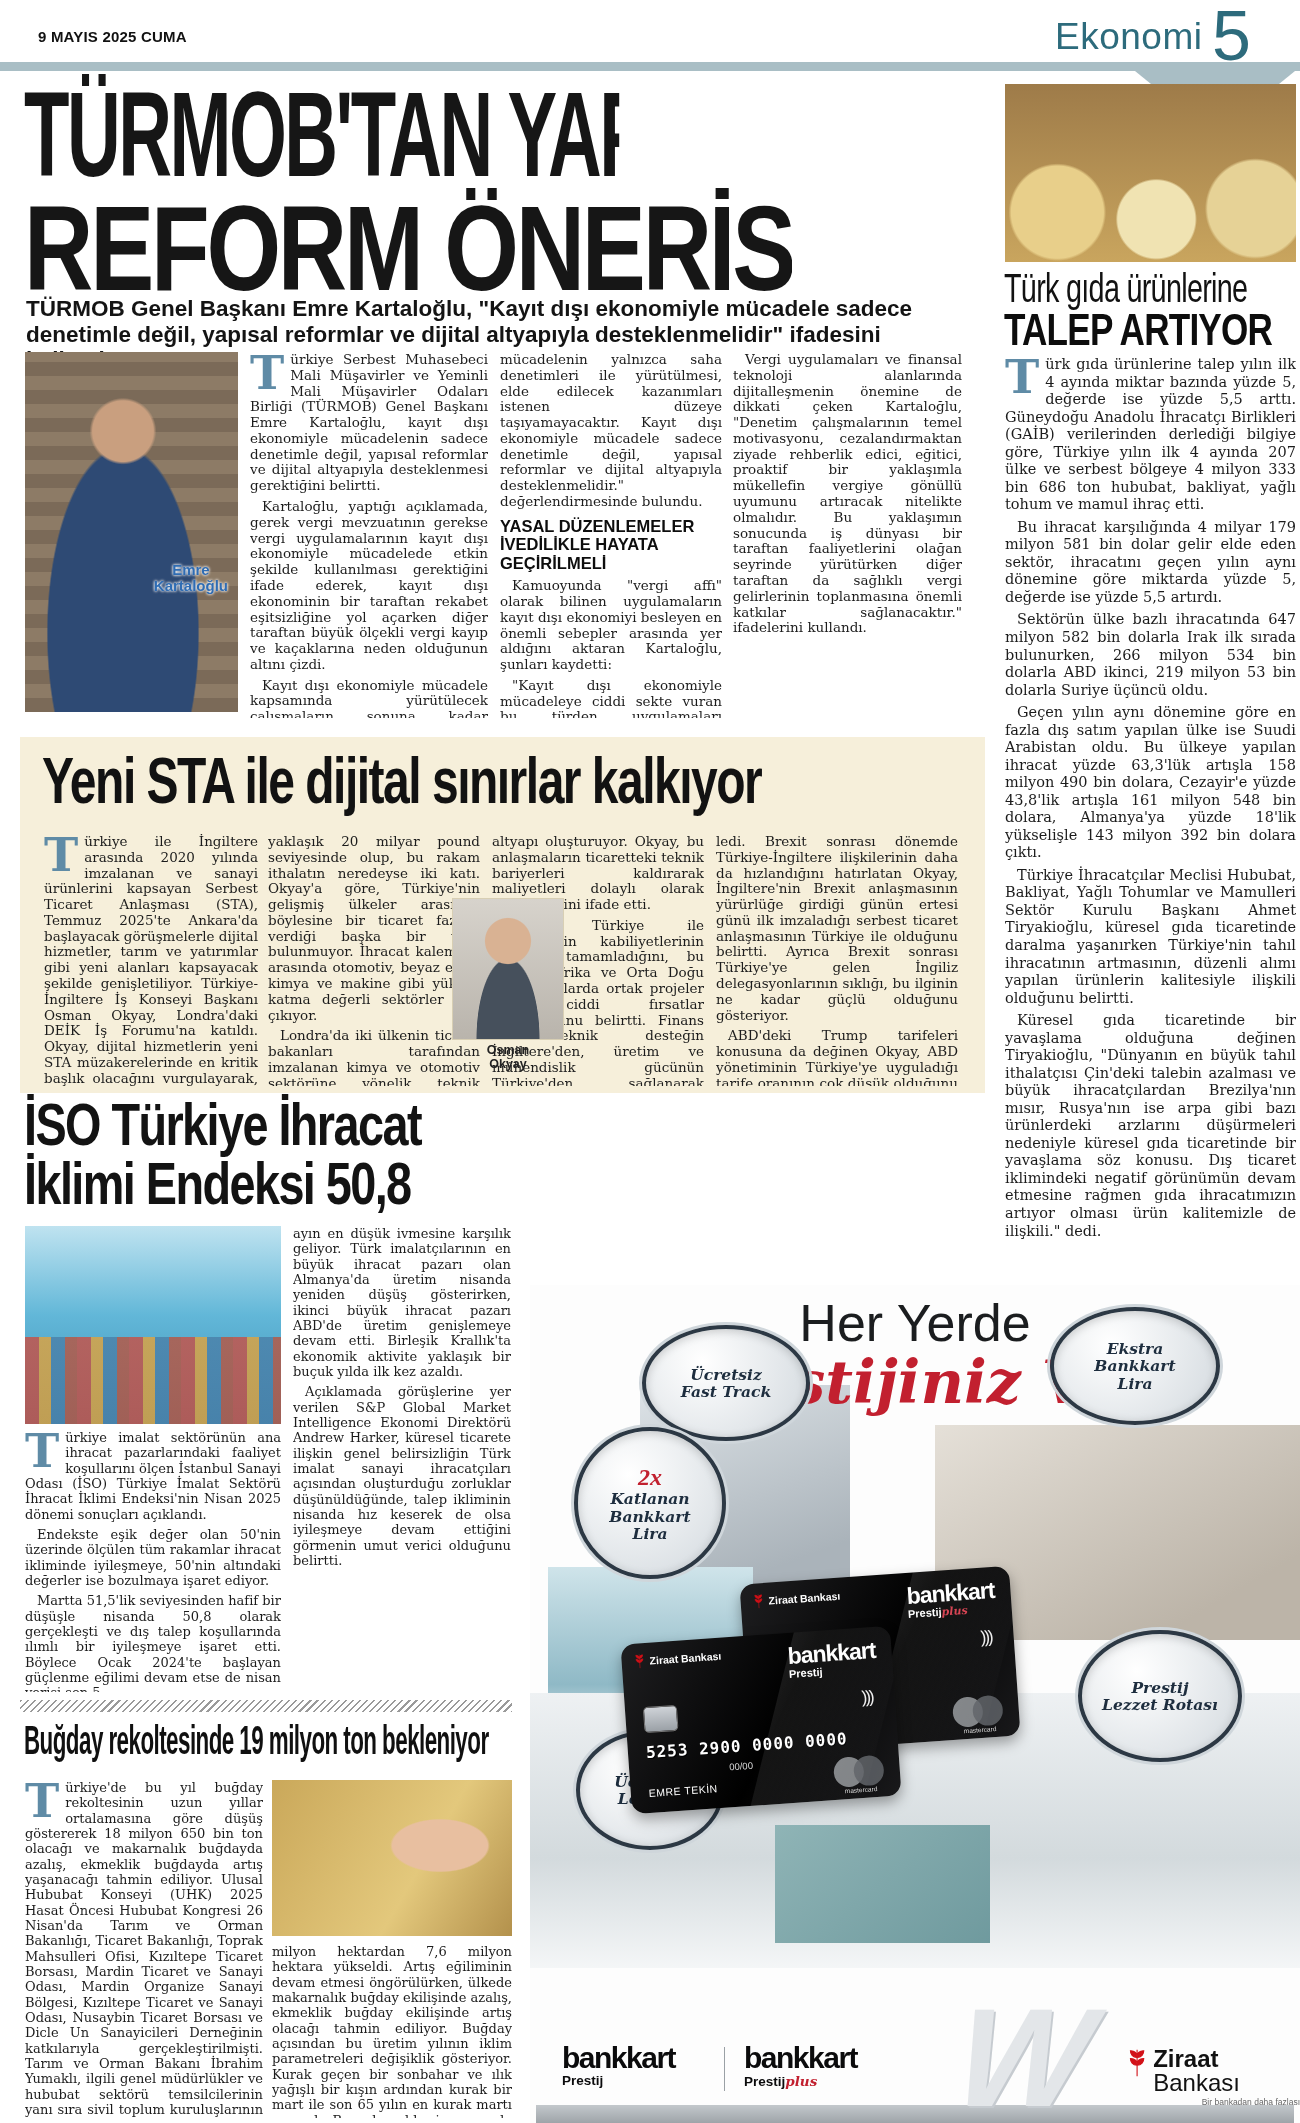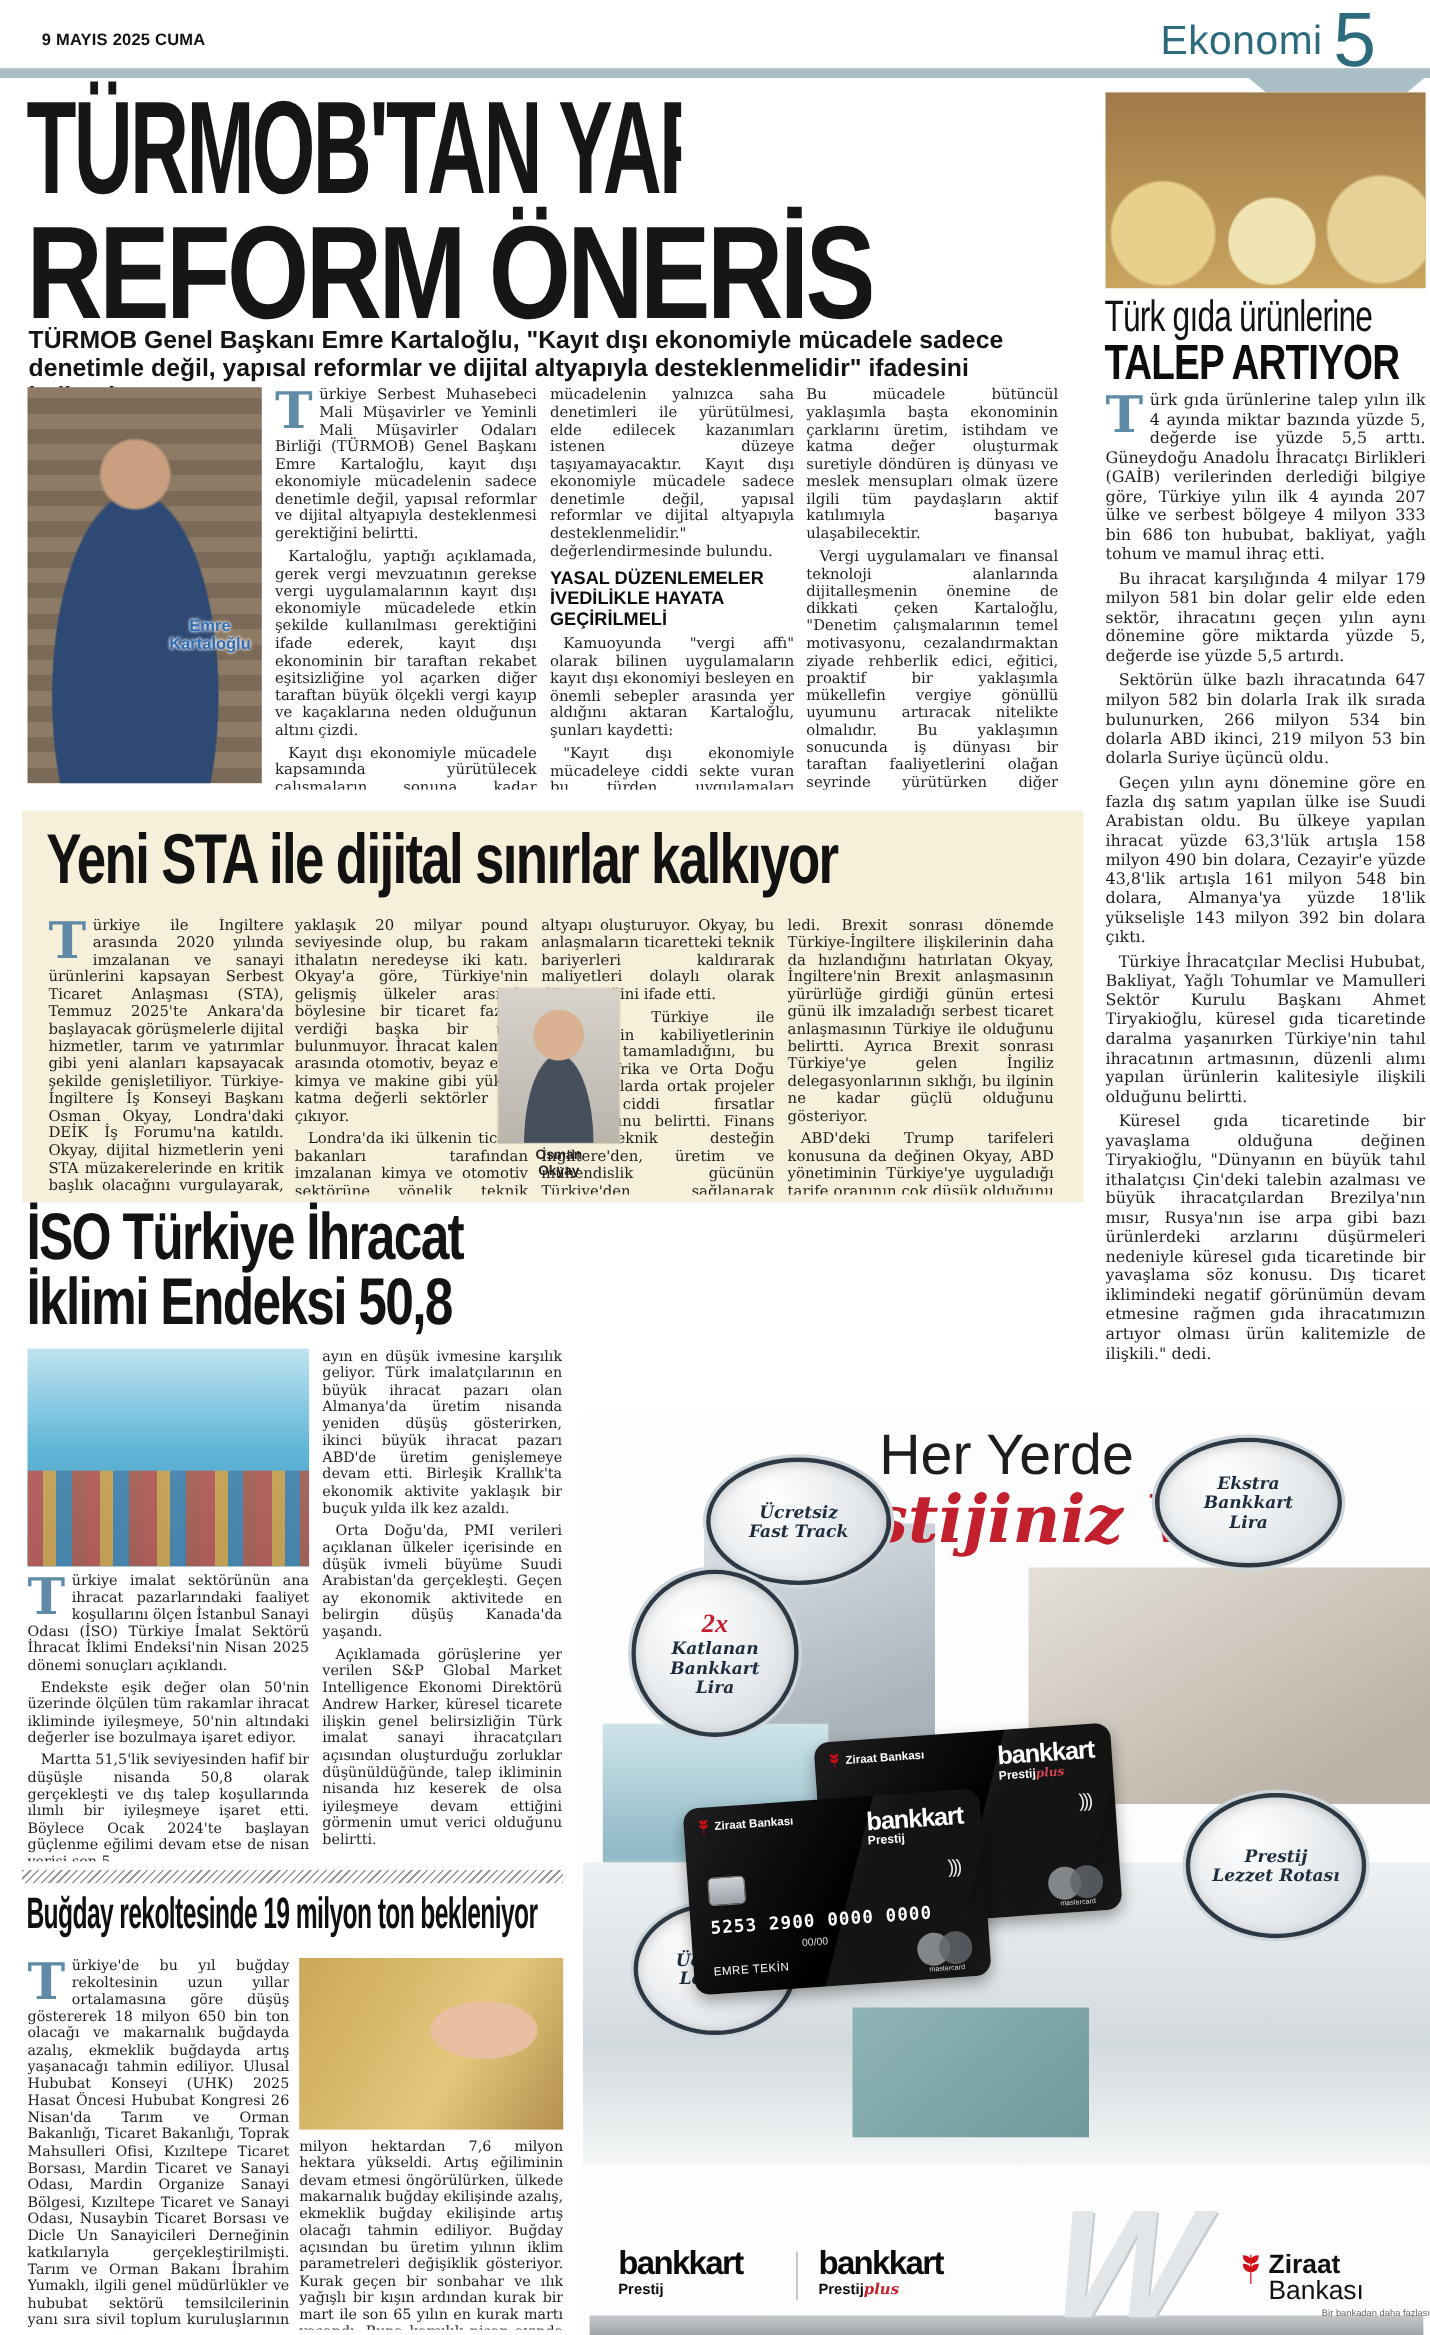--- a/index.html
+++ b/index.html
@@ -203,21 +203,20 @@
       <p class="pind">Kartaloğlu, yaptığı açıklamada, gerek vergi mevzuatının gerekse vergi uygulamalarının kayıt dışı ekonomiyle mücadelede etkin şekilde kullanılması gerektiğini ifade ederek, kayıt dışı ekonominin bir taraftan rekabet eşitsizliğine yol açarken diğer taraftan büyük ölçekli vergi kayıp ve kaçaklarına neden olduğunun altını çizdi.</p>
       <p class="pind">Kayıt dışı ekonomiyle mücadele kapsamında yürütülecek çalışmaların sonuna kadar desteklediklerini bildiren Kartaloğlu, "Ancak söz konusu</p>
     </div>
     <div class="abs col t-col t-c2">
       <p>mücadelenin yalnızca saha denetimleri ile yürütülmesi, elde edilecek kazanımları istenen düzeye taşıyamayacaktır. Kayıt dışı ekonomiyle mücadele sadece denetimle değil, yapısal reformlar ve dijital altyapıyla desteklenmelidir." değerlendirmesinde bulundu.</p>
       <h3 class="crosshead">YASAL DÜZENLEMELER İVEDİLİKLE HAYATA GEÇİRİLMELİ</h3>
       <p class="pind">Kamuoyunda "vergi affı" olarak bilinen uygulamaların kayıt dışı ekonomiyi besleyen en önemli sebepler arasında yer aldığını aktaran Kartaloğlu, şunları kaydetti:</p>
       <p class="pind">"Kayıt dışı ekonomiyle mücadeleye ciddi sekte vuran bu türden uygulamaları engelleyecek yasal düzenlemeler ivedilikle hayata geçirilmelidir.</p>
     </div>
     <div class="abs col t-col t-c3">
-      <p>Bu mücadele bütüncül yaklaşımla başta ekonominin çarklarını üretim, istihdam ve katma değer oluşturmak suretiyle döndüren iş dünyası ve meslek mensupları olmak üzere ilgili tüm paydaşların aktif katılımıyla başarıya ulaşabilecektir.</p>
       <p class="pind">Vergi uygulamaları ve finansal teknoloji alanlarında dijitalleşmenin önemine de dikkati çeken Kartaloğlu, "Denetim çalışmalarının temel motivasyonu, cezalandırmaktan ziyade rehberlik edici, eğitici, proaktif bir yaklaşımla mükellefin vergiye gönüllü uyumunu artıracak nitelikte olmalıdır. Bu yaklaşımın sonucunda iş dünyası bir taraftan faaliyetlerini olağan seyrinde yürütürken diğer taraftan da sağlıklı vergi gelirlerinin toplanmasına önemli katkılar sağlanacaktır." ifadelerini kullandı.</p>
     </div>
   </div>
 
   <div>
     <div class="abs g-photo"></div>
     <div class="abs g-h1">Türk gıda ürünlerine</div>
     <div class="abs g-h2">TALEP ARTIYOR</div>
     <div class="abs col g-col">
       <p class="dc">Türk gıda ürünlerine talep yılın ilk 4 ayında miktar bazında yüzde 5, değerde ise yüzde 5,5 arttı. Güneydoğu Anadolu İhracatçı Birlikleri (GAİB) verilerinden derlediği bilgiye göre, Türkiye yılın ilk 4 ayında 207 ülke ve serbest bölgeye 4 milyon 333 bin 686 ton hububat, bakliyat, yağlı tohum ve mamul ihraç etti.</p>
@@ -262,21 +261,20 @@
     <div class="abs iso-photo">
       <div class="containers"></div>
     </div>
     <div class="abs col iso-c1">
       <p class="dc">Türkiye imalat sektörünün ana ihracat pazarlarındaki faaliyet koşullarını ölçen İstanbul Sanayi Odası (İSO) Türkiye İmalat Sektörü İhracat İklimi Endeksi'nin Nisan 2025 dönemi sonuçları açıklandı.</p>
       <p class="pind">Endekste eşik değer olan 50'nin üzerinde ölçülen tüm rakamlar ihracat ikliminde iyileşmeye, 50'nin altındaki değerler ise bozulmaya işaret ediyor.</p>
       <p class="pind">Martta 51,5'lik seviyesinden hafif bir düşüşle nisanda 50,8 olarak gerçekleşti ve dış talep koşullarında ılımlı bir iyileşmeye işaret etti. Böylece Ocak 2024'te başlayan güçlenme eğilimi devam etse de nisan verisi son 5</p>
     </div>
     <div class="abs col iso-c2">
       <p>ayın en düşük ivmesine karşılık geliyor. Türk imalatçılarının en büyük ihracat pazarı olan Almanya'da üretim nisanda yeniden düşüş gösterirken, ikinci büyük ihracat pazarı ABD'de üretim genişlemeye devam etti. Birleşik Krallık'ta ekonomik aktivite yaklaşık bir buçuk yılda ilk kez azaldı.</p>
-      <p class="pind">Orta Doğu'da, PMI verileri açıklanan ülkeler içerisinde en düşük ivmeli büyüme Suudi Arabistan'da gerçekleşti. Geçen ay ekonomik aktivitede en belirgin düşüş Kanada'da yaşandı.</p>
       <p class="pind">Açıklamada görüşlerine yer verilen S&amp;P Global Market Intelligence Ekonomi Direktörü Andrew Harker, küresel ticarete ilişkin genel belirsizliğin Türk imalat sanayi ihracatçıları açısından oluşturduğu zorluklar düşünüldüğünde, talep ikliminin nisanda hız keserek de olsa iyileşmeye devam ettiğini görmenin umut verici olduğunu belirtti.</p>
 
     </div>
   </div>
 
   <div>
     <div class="abs hatch"></div>
     <div class="abs bg-h">Buğday rekoltesinde 19 milyon ton bekleniyor</div>
     <div class="abs bg-photo"></div>
     <div class="abs col bg-c1">

